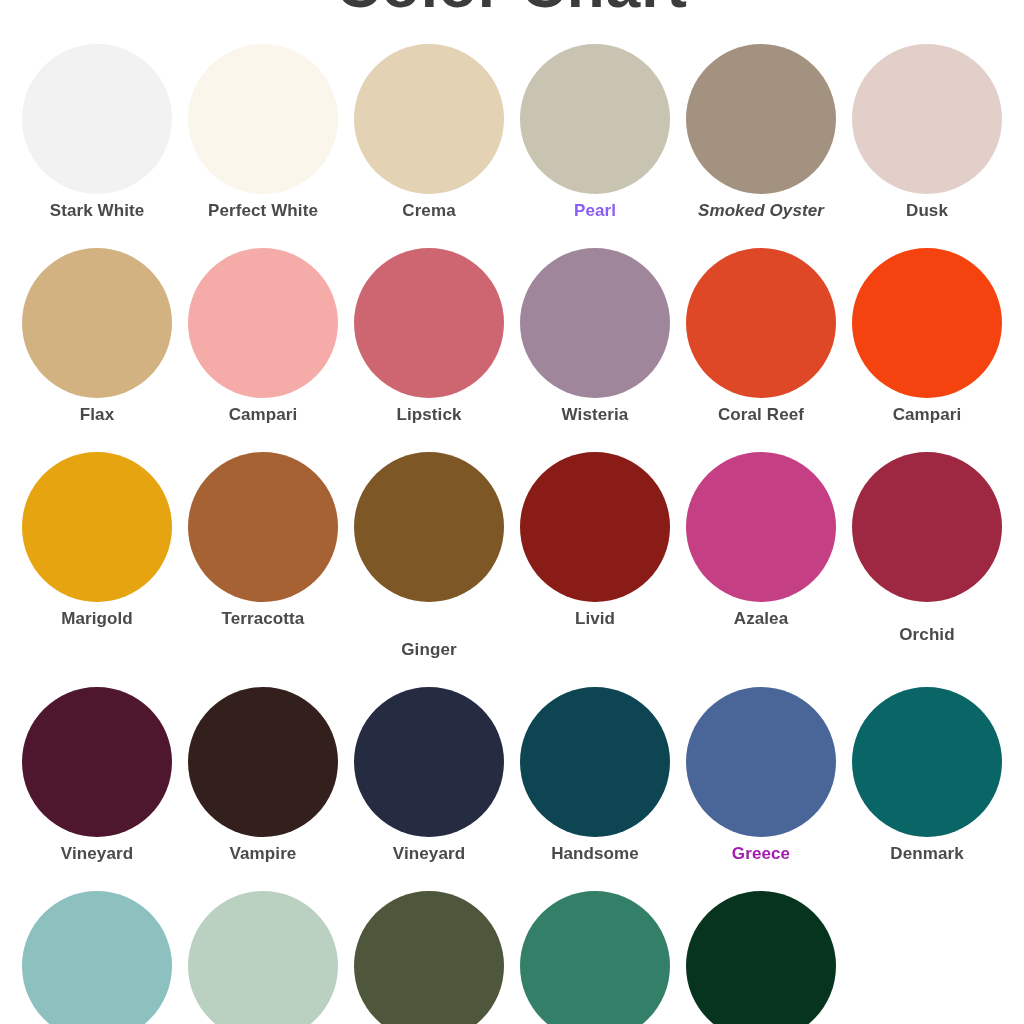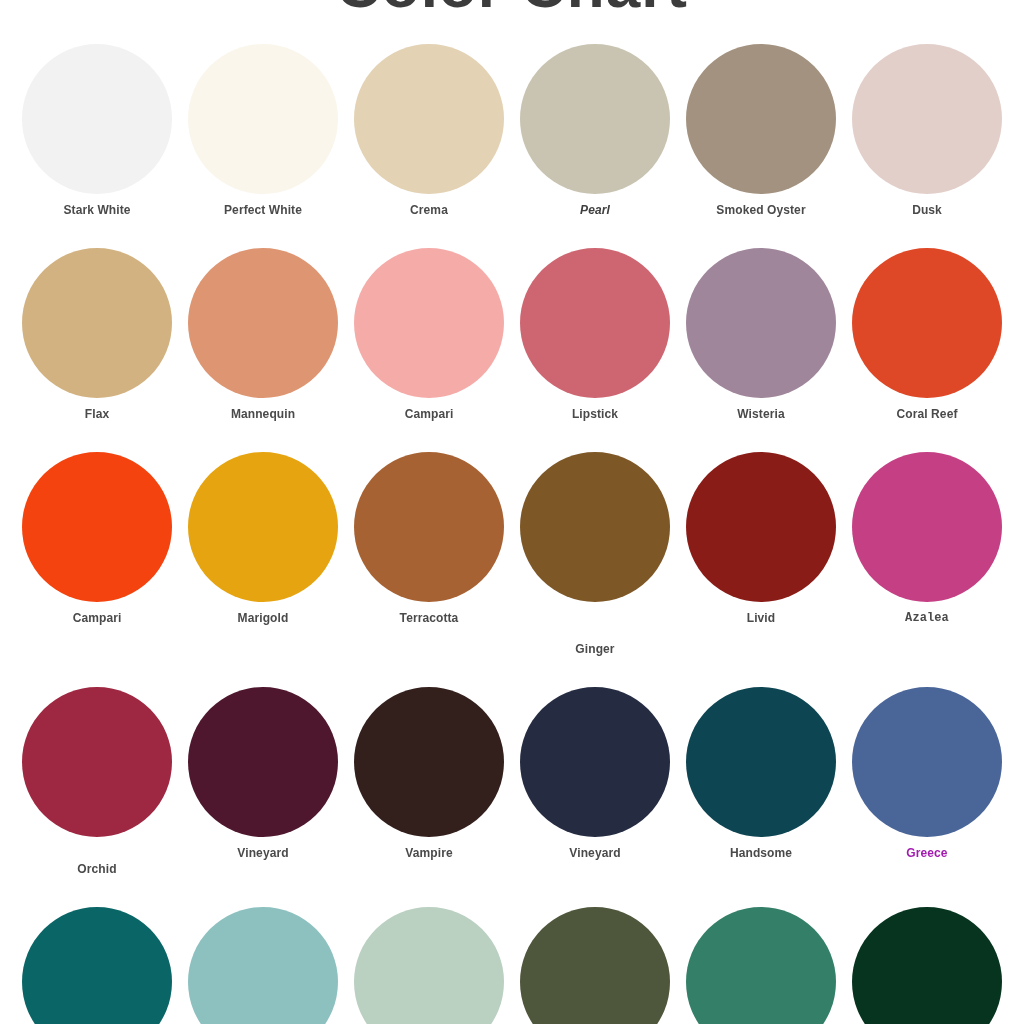--- a/index.html
+++ b/index.html
@@ -61,21 +61,21 @@
 
   .swatch-dot {
     width: 150px;
     height: 150px;
     border-radius: 50%;
     flex: 0 0 auto;
   }
 
   .swatch-label {
     margin-top: 9px;
-    font-size: 12px;
+    font-size: 17px;
     font-weight: bold;
     color: #4a4a4a;
     text-align: right;
     letter-spacing: 0.1px;
     white-space: nowrap;
     line-height: 15px;
   }
 </style>
 </head>
 <body>
@@ -92,39 +92,35 @@
       <div class="swatch-cell">
         <div class="swatch-dot" style="background-color: rgb(250, 246, 236);"></div>
         <div class="swatch-label" style="color: rgb(74, 74, 74);">Perfect White</div>
       </div>
       <div class="swatch-cell">
         <div class="swatch-dot" style="background-color: rgb(227, 210, 180);"></div>
         <div class="swatch-label" style="color: rgb(74, 74, 74);">Crema</div>
       </div>
       <div class="swatch-cell">
         <div class="swatch-dot" style="background-color: rgb(201, 196, 177);"></div>
-        <div class="swatch-label" style="color: #404040; font-style: italic;">Pearl</div>
+        <div class="swatch-label" style="color: #8b5cf6;">Pearl</div>
       </div>
       <div class="swatch-cell">
         <div class="swatch-dot" style="background-color: rgb(163, 146, 127);"></div>
-        <div class="swatch-label" style="color: rgb(74, 74, 74);">Smoked Oyster</div>
+        <div class="swatch-label" style="color: rgb(74, 74, 74); font-style: italic;">Smoked Oyster</div>
       </div>
       <div class="swatch-cell">
         <div class="swatch-dot" style="background-color: rgb(226, 207, 201);"></div>
         <div class="swatch-label" style="color: rgb(74, 74, 74);">Dusk</div>
       </div>
       <div class="swatch-cell">
         <div class="swatch-dot" style="background-color: rgb(210, 178, 129);"></div>
         <div class="swatch-label" style="color: rgb(74, 74, 74);">Flax</div>
       </div>
       <div class="swatch-cell">
-        <div class="swatch-dot" style="background-color: rgb(222, 149, 114);"></div>
-        <div class="swatch-label" style="color: rgb(74, 74, 74);">Mannequin</div>
-      </div>
-      <div class="swatch-cell">
         <div class="swatch-dot" style="background-color: rgb(245, 172, 169);"></div>
         <div class="swatch-label" style="color: rgb(74, 74, 74);">Campari</div>
       </div>
       <div class="swatch-cell">
         <div class="swatch-dot" style="background-color: rgb(206, 102, 114);"></div>
         <div class="swatch-label" style="color: rgb(74, 74, 74);">Lipstick</div>
       </div>
       <div class="swatch-cell">
         <div class="swatch-dot" style="background-color: rgb(160, 134, 155);"></div>
         <div class="swatch-label" style="color: rgb(74, 74, 74);">Wisteria</div>
@@ -148,21 +144,21 @@
       <div class="swatch-cell">
         <div class="swatch-dot" style="background-color: rgb(126, 87, 39);"></div>
         <div class="swatch-label" style="color: rgb(74, 74, 74); margin-top: 40px;">Ginger</div>
       </div>
       <div class="swatch-cell">
         <div class="swatch-dot" style="background-color: rgb(137, 28, 23);"></div>
         <div class="swatch-label" style="color: rgb(74, 74, 74);">Livid</div>
       </div>
       <div class="swatch-cell">
         <div class="swatch-dot" style="background-color: rgb(197, 63, 132);"></div>
-        <div class="swatch-label" style="color: rgb(74, 74, 74); font-family: Liberation Mono, monospace;">Azalea</div>
+        <div class="swatch-label" style="color: rgb(74, 74, 74);">Azalea</div>
       </div>
       <div class="swatch-cell">
         <div class="swatch-dot" style="background-color: rgb(158, 39, 65);"></div>
         <div class="swatch-label" style="color: rgb(74, 74, 74); margin-top: 25px;">Orchid</div>
       </div>
       <div class="swatch-cell">
         <div class="swatch-dot" style="background-color: rgb(78, 23, 46);"></div>
         <div class="swatch-label" style="color: rgb(74, 74, 74);">Vineyard</div>
       </div>
       <div class="swatch-cell">

